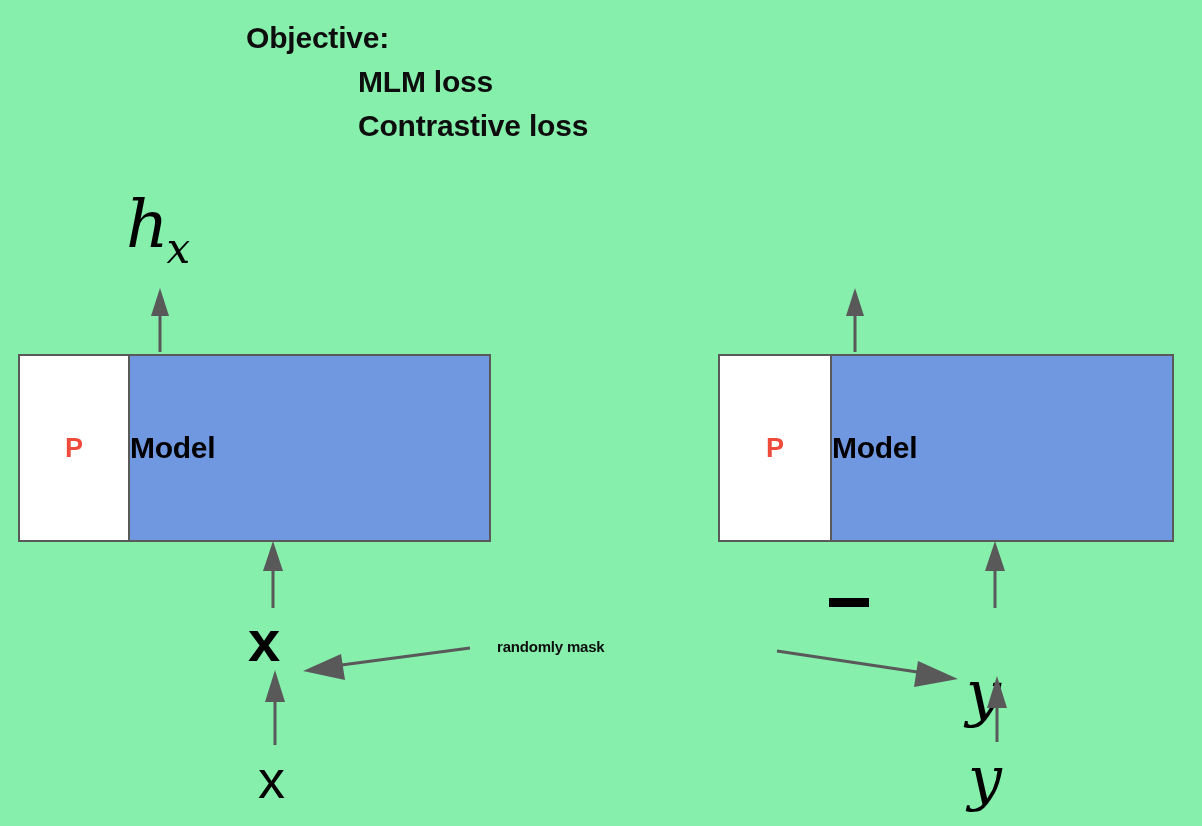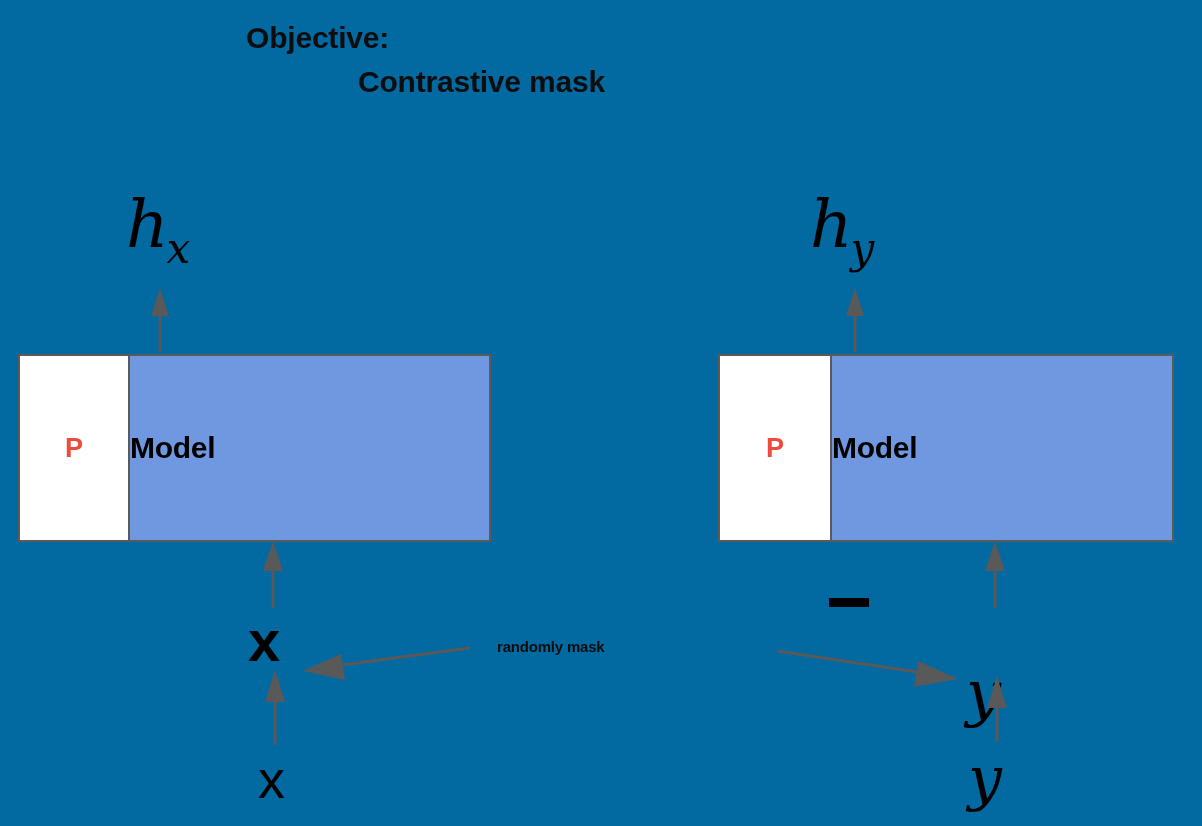--- a/index.html
+++ b/index.html
@@ -10,21 +10,21 @@
     width: 1202px;
     height: 826px;
     background: #f2f2f2;
     font-family: "Liberation Sans", sans-serif;
     overflow: hidden;
   }
   #stage {
     position: relative;
     width: 1202px;
     height: 826px;
-    background: #0369a1;
+    background: #86efac;
   }
   .abs { position: absolute; }
 
   
   #objective-block {
     left: 246px;
     top: 16px;
     width: 560px;
   }
   .obj-line {
@@ -160,30 +160,28 @@
     pointer-events: none;
   }
 </style>
 </head>
 <body>
 
 <div id="stage">
 
   <div class="abs" id="objective-block">
     <div class="obj-line">Objective:</div>
-    <div class="obj-line obj-indent">Contrastive mask</div>
+    <div class="obj-line obj-indent">MLM loss</div>
+    <div class="obj-line obj-indent">Contrastive loss</div>
   </div>
 
   <div class="abs h-label" id="h-x-label">
     <span class="h-main">h</span><span class="h-sub">x</span>
   </div>
 
-  <div class="abs h-label" id="h-y-label">
-    <span class="h-main">h</span><span class="h-sub">y</span>
-  </div>
 
   <div class="abs model-box" id="model-box-left">
     <div class="p-cell">
       <span class="p-label">P</span>
     </div>
     <div class="model-cell">
       <span class="model-label">Model</span>
     </div>
   </div>
 

